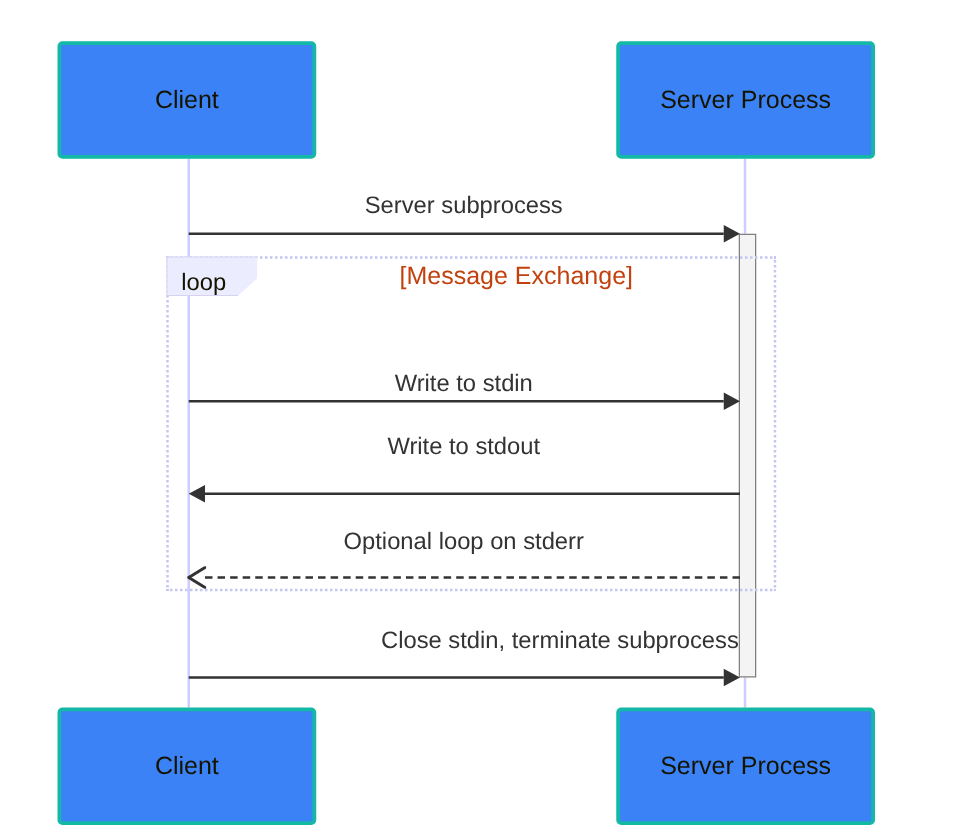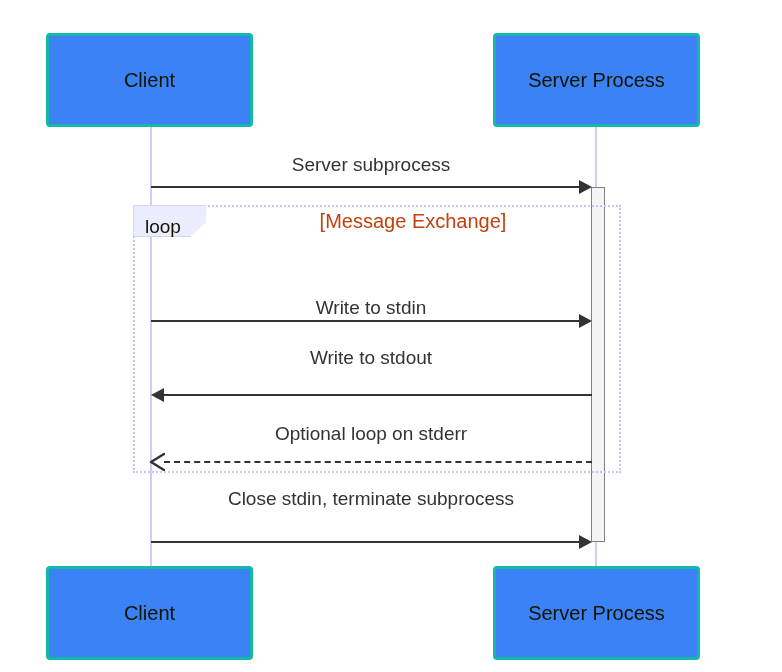--- a/index.html
+++ b/index.html
@@ -190,17 +190,17 @@
   <div class="arrowhead-left" style="left:151px; top:388px;"></div>
 
   <div class="msg-label" style="left:151px; top:424px; width:440px;">Optional loop on stderr</div>
   <div class="msg-line dashed" style="left:164px; top:461px; width:428px;"></div>
   <div class="arrowhead-open-left" style="left:149px; top:453px;">
     <svg width="16" height="18" viewBox="0 0 16 18">
       <polyline points="15,1 2,9 15,17" fill="none" stroke="#333333" stroke-width="2.4" stroke-linecap="round" stroke-linejoin="round"></polyline>
     </svg>
   </div>
 
-  <div class="msg-label" style="left:151px; top:489px; width:440px;">Close stdin, terminate subprocess</div>
+  <div class="msg-label" style="left:151px; top:503px; width:440px;text-align:right;">Close stdin, terminate subprocess</div>
   <div class="msg-line" style="left:151px; top:541px; width:428px;"></div>
   <div class="arrowhead-right" style="left:579px; top:535px;"></div>
 
 </div>
 
 </body></html>

